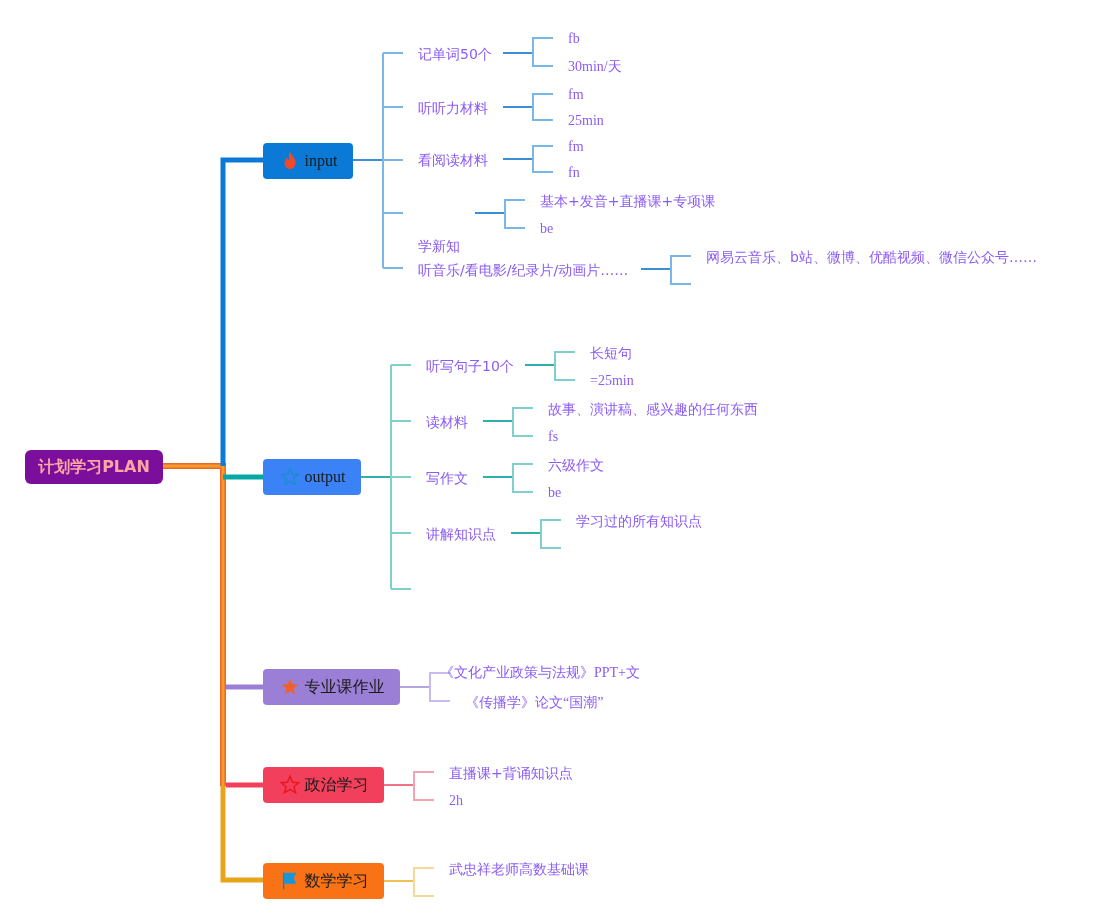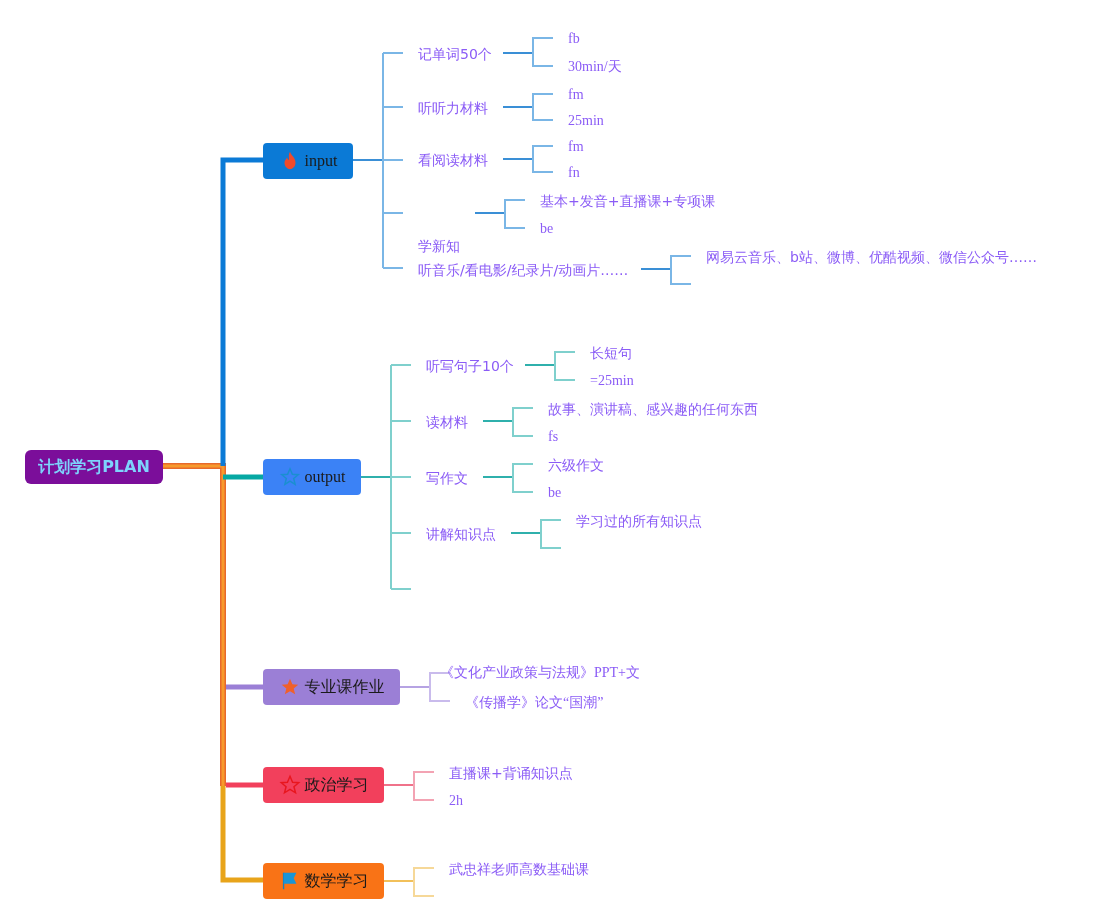--- a/index.html
+++ b/index.html
@@ -2,21 +2,21 @@
 <html><head>
 <meta charset="utf-8">
 <style>
   html, body { margin:0; padding:0; background:#ffffff; }
   body { width:1095px; height:924px; position:relative; overflow:hidden;
          font-family:"Liberation Serif", "DejaVu Serif", serif; }
   svg#lines { position:absolute; left:0; top:0; }
   .node { position:absolute; box-sizing:border-box; border-radius:4px;
           display:flex; align-items:center; justify-content:center; color:#1a1a1a; white-space:nowrap; }
   .root { left:25px; top:450px; width:138px; height:34px; background:#7b0e9a; border-radius:6px;
-          font-weight:bold; font-size:16px; color:#7dd3fc; }
+          font-weight:bold; font-size:16px; color:#fca5a5; }
   .main { height:36px; font-size:16px; gap:4px; padding:16px 8px; }
   .main .ico { width:22px; height:22px; display:inline-block; }
   .main .ico svg { width:22px; height:22px; display:block; }
   .sans { font-family:"DejaVu Sans", "Liberation Sans", sans-serif; }
   .t { position:absolute; font-size:14px; color:#8b5cf6; white-space:nowrap; line-height:18px; }
   .t.cn { font-family:"DejaVu Sans", "Liberation Sans", sans-serif; font-size:14px; }
 </style>
 </head>
 <body>
 

